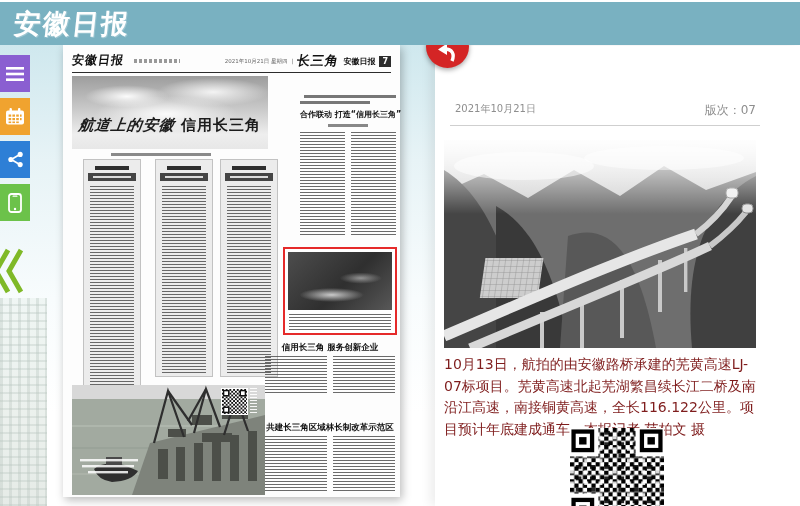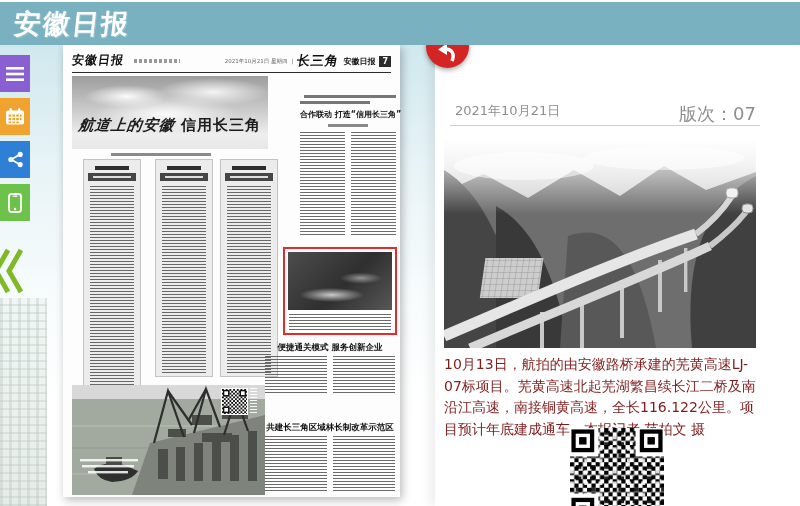--- a/index.html
+++ b/index.html
@@ -106,22 +106,22 @@
     background:repeating-linear-gradient(180deg, rgba(255,255,255,.9) 0 1px, transparent 1px 3px); }
 
   
   .reader { position:absolute; left:435px; top:46px; width:365px; height:460px; background:#fff; z-index:3;
     box-shadow:-5px 0 10px rgba(0,0,0,.07); overflow:hidden; }
   .back-btn { position:absolute; left:426px; top:25px; width:43px; height:43px; border-radius:50%;
     background:#d42525; z-index:4; box-shadow:0 2px 5px rgba(0,0,0,.35); cursor:pointer; }
   .back-btn svg { position:absolute; left:10px; top:18px; }
 
   .rd-daterow { position:absolute; left:20px; right:44px; top:56px; height:18px; }
-  .rd-date { position:absolute; left:0; top:0; font-size:13px; color:#8e8e8e; }
-  .rd-page { position:absolute; right:0; top:0; font-size:18px; color:#8e8e8e; }
+  .rd-date { position:absolute; left:0; top:0; font-size:10px; color:#8e8e8e; }
+  .rd-page { position:absolute; right:0; top:0; font-size:12px; color:#8e8e8e; }
   .rd-rule { position:absolute; left:15px; right:40px; top:79px; border-top:1px solid #cfcfcf; }
 
   .rd-photo { position:absolute; left:9px; top:94px; width:312px; height:208px; background:#888; }
   .rd-caption { position:absolute; left:9px; width:312px; top:308px; font-size:14px; line-height:1.55;
     color:#7f1d1d; }
   .rd-scan { position:absolute; left:0; right:0; top:366px; text-align:center; font-size:13px; color:#555; }
   .rd-qr { position:absolute; left:135px; top:382px; width:94px; height:94px; background:#fff; }
 </style>
 </head>
 <body>
@@ -236,21 +236,21 @@
         <div class="c1 tb"></div>
           <div class="c2 tb"></div>
       </div>
     </div>
 
     <div class="np-redbox">
       <div class="np-redbox-photo"></div>
       <div class="np-redbox-cap tb"></div>
     </div>
 
-    <div class="np-customs-title">便捷通关模式 服务创新企业</div>
+    <div class="np-customs-title">信用长三角 服务创新企业</div>
     <div class="np-customs-body">
       <div class="c1 tb"></div>
         <div class="c2 tb"></div>
     </div>
 
     <div class="np-forest-title">共建长三角区域林长制改革示范区</div>
     <div class="np-forest-body">
       <div class="c1 tb"></div>
         <div class="c2 tb"></div>
     </div>

